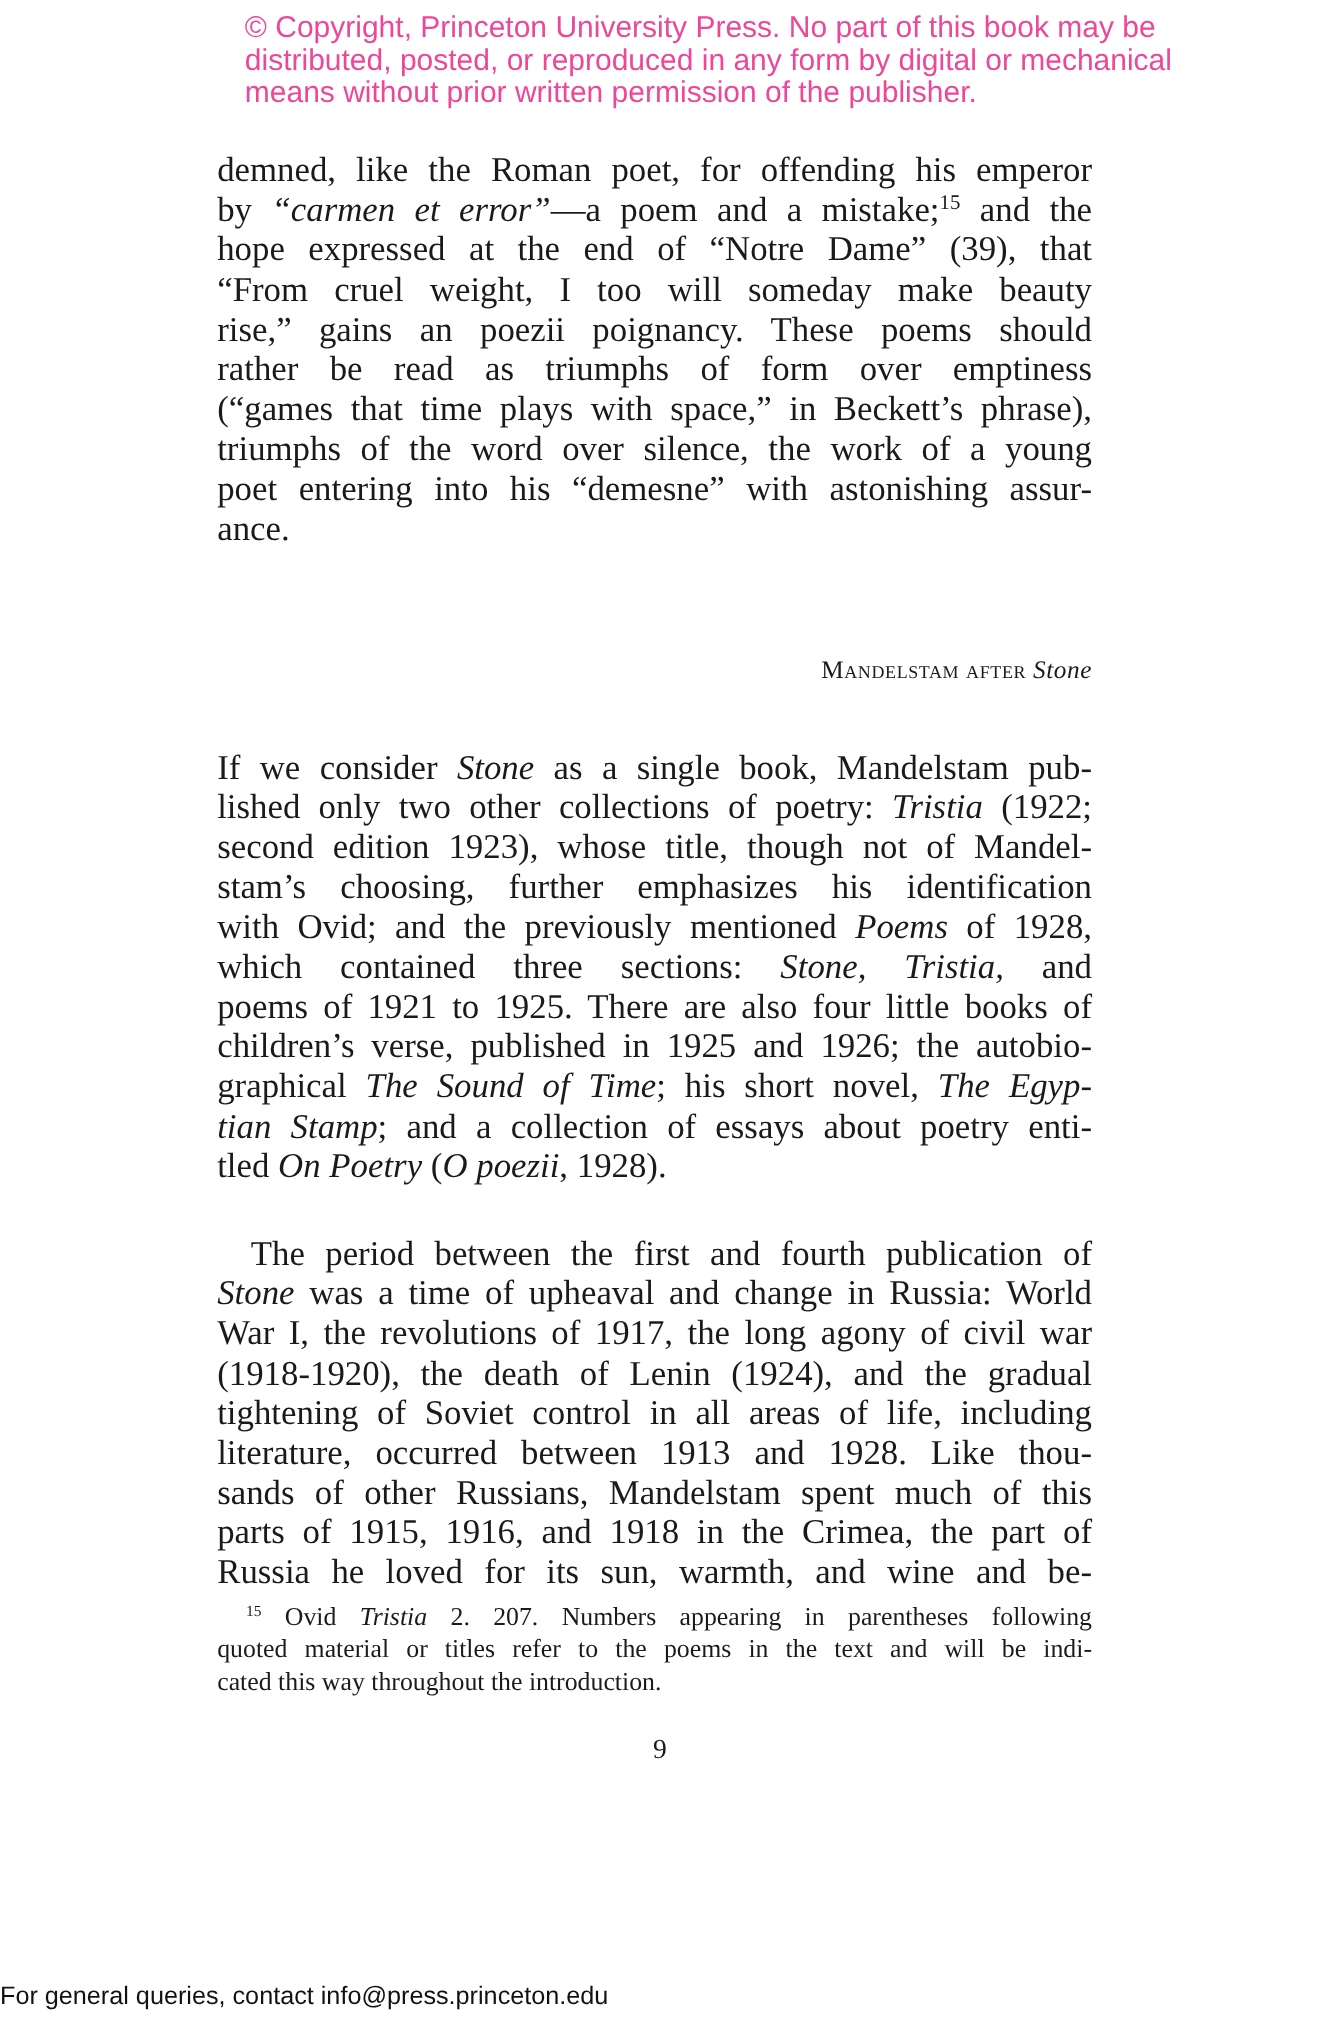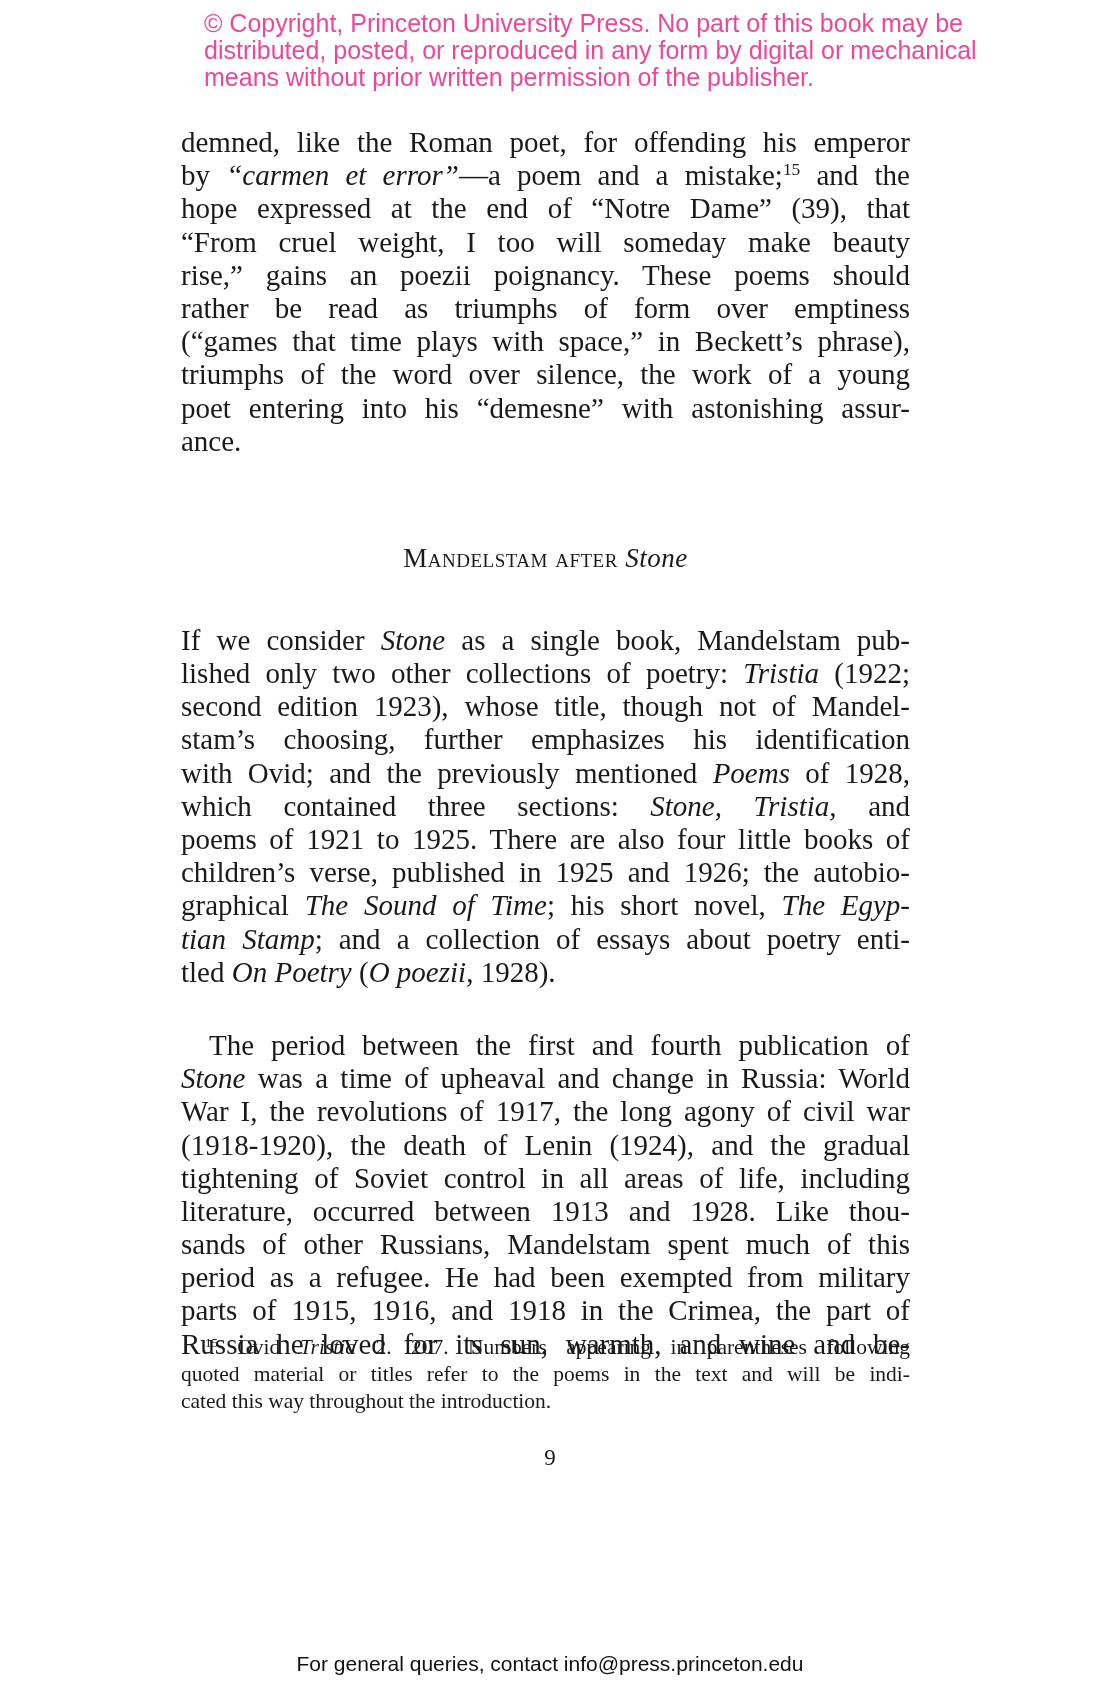--- a/index.html
+++ b/index.html
@@ -11,38 +11,38 @@
   .notice div { white-space: nowrap; }
   .body-text {
     position: absolute; left: 181px; top: 126px; width: 729px;
     font-family: "Liberation Serif", serif; font-size: 29px; line-height: 33.2px; color: #1a1a1a;
   }
   .line { display: block; text-align: justify; text-align-last: justify; white-space: nowrap; height: 33.2px; }
   .line.last { text-align-last: left; }
   .line.indent { padding-left: 28px; margin-top: 40px; }
   .gap1 { height: 80px; }
   .section-heading {
-    display: block; text-align: center; font-size: 27px; letter-spacing: 0.5px; height: 40px; line-height: 40px;
+    display: block; text-align: right; font-size: 21px; letter-spacing: 0.5px; height: 40px; line-height: 40px;
   }
   .sc { font-variant: small-caps; }
   .gap2 { height: 46px; }
   i { font-style: italic; }
   sup { font-size: 0.6em; vertical-align: 0.55em; line-height: 0; }
   .footnotes {
     position: absolute; left: 181px; top: 1334px; width: 729px;
     font-family: "Liberation Serif", serif; font-size: 21.5px; line-height: 27px; color: #1a1a1a;
   }
   .footnotes .line { height: 27px; }
   .fn-first { padding-left: 24px; }
   .page-number {
     position: absolute; left: 0; width: 1100px; top: 1445px; text-align: center;
     font-family: "Liberation Serif", serif; font-size: 23px;
   }
   .footer-contact {
-    position: absolute; left: 0; width: 1100px; top: 1652px; text-align: center;
+    position: absolute; left: 0; width: 1100px; top: 1652px; text-align: left;
     font-family: "Liberation Sans", sans-serif; font-size: 21px; color: #111;
   }
 </style>
 </head>
 <body>
 
 <div class="notice">
   <div>© Copyright, Princeton University Press. No part of this book may be</div>
   <div>distributed, posted, or reproduced in any form by digital or mechanical</div>
   <div>means without prior written permission of the publisher.</div>
@@ -83,21 +83,20 @@
   </div>
 
   <div>
     <span class="line indent">The period between the first and fourth publication of</span>
     <span class="line"><i>Stone</i><span> was a time of upheaval and change in Russia: World</span></span>
     <span class="line">War I, the revolutions of 1917, the long agony of civil war</span>
     <span class="line">(1918-1920), the death of Lenin (1924), and the gradual</span>
     <span class="line">tightening of Soviet control in all areas of life, including</span>
     <span class="line">literature, occurred between 1913 and 1928. Like thou-</span>
     <span class="line">sands of other Russians, Mandelstam spent much of this</span>
-    <span class="line">period as a refugee. He had been exempted from military</span>
     <span class="line">parts of 1915, 1916, and 1918 in the Crimea, the part of</span>
     <span class="line">Russia he loved for its sun, warmth, and wine and be-</span>
   </div>
 </div>
 
 <div class="footnotes">
   <span class="line fn-first"><sup>15</sup><span> Ovid </span><i>Tristia</i><span> 2. 207. Numbers appearing in parentheses following</span></span>
   <span class="line">quoted material or titles refer to the poems in the text and will be indi-</span>
   <span class="line last">cated this way throughout the introduction.</span>
 </div>

